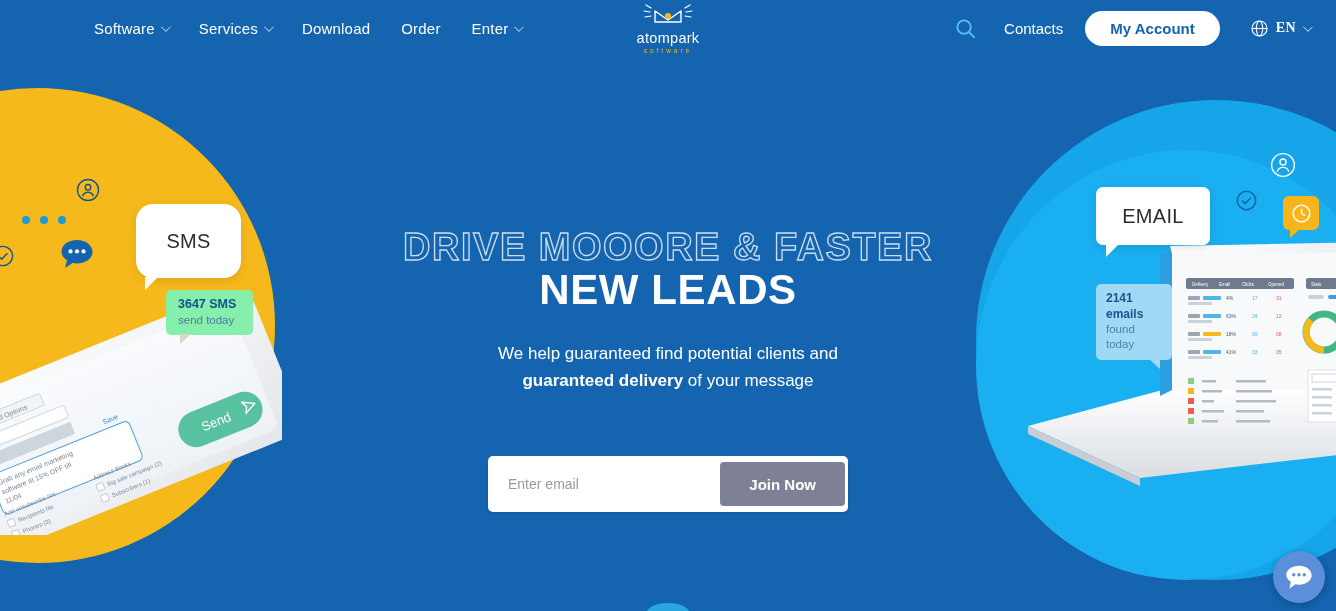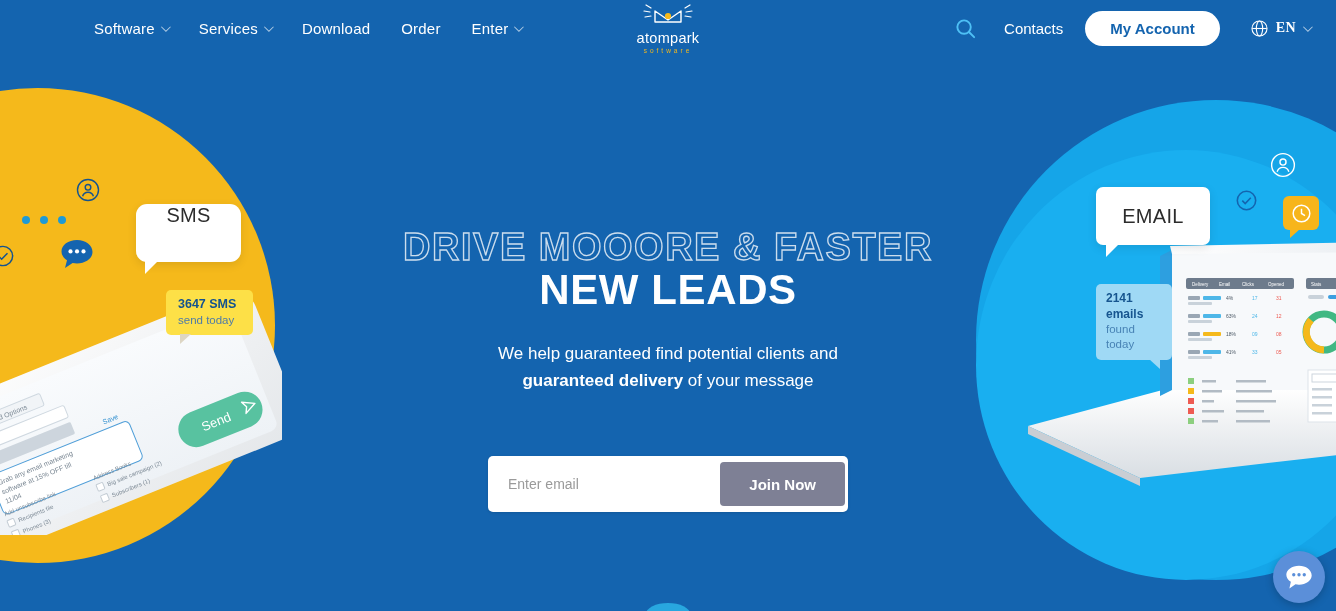--- a/index.html
+++ b/index.html
@@ -136,37 +136,37 @@
     height:44px; margin-right:3px;
     background:#7E8095; color:#ffffff;
     font-size:15px; font-weight:bold; border:none;
     border-radius:4px; padding:0 29px; cursor:pointer;
     font-family:"Liberation Sans", sans-serif; white-space:nowrap;
   }
 
   
   .sms-bubble {
     position:absolute; left:136px; top:204px;
-    width:105px; height:58px; background:#ffffff;
-    border-radius:11px; display:flex; 
+    width:105px; height:74px; background:#ffffff;
+    border-radius:17px; display:flex; align-items:center;
     justify-content:center; z-index:25;
     box-shadow:0 3px 10px rgba(0,0,0,.10);
   }
   .sms-bubble .tail {
     position:absolute; left:9px; bottom:-12px;
     width:0; height:0;
     border-left:13px solid #ffffff;
     border-bottom:13px solid transparent;
   }
   .sms-bubble span { font-size:20px; color:#2c2c2c; letter-spacing:.3px; }
 
   .sms-badge {
     position:absolute; left:166px; top:290px;
     width:87px; padding:7px 9px 8px 12px;
-    background:#fde047; border-radius:5px; z-index:25;
+    background:#86efac; border-radius:5px; z-index:25;
   }
   .sms-badge .tail {
     position:absolute; left:14px; bottom:-9px;
     width:0; height:0;
     border-left:11px solid #DDD6C4;
     border-bottom:10px solid transparent;
   }
   .sms-badge .b1 { font-size:12.5px; font-weight:bold; color:#14538F; line-height:1.25; }
   .sms-badge .b2 { font-size:11.5px; color:#4E7BA8; line-height:1.25; }
 

